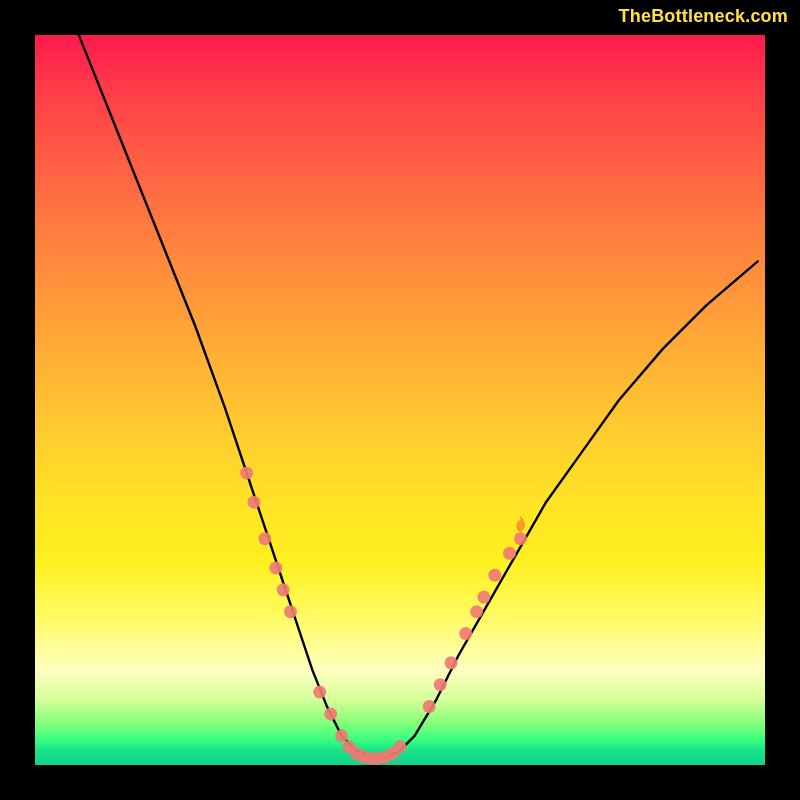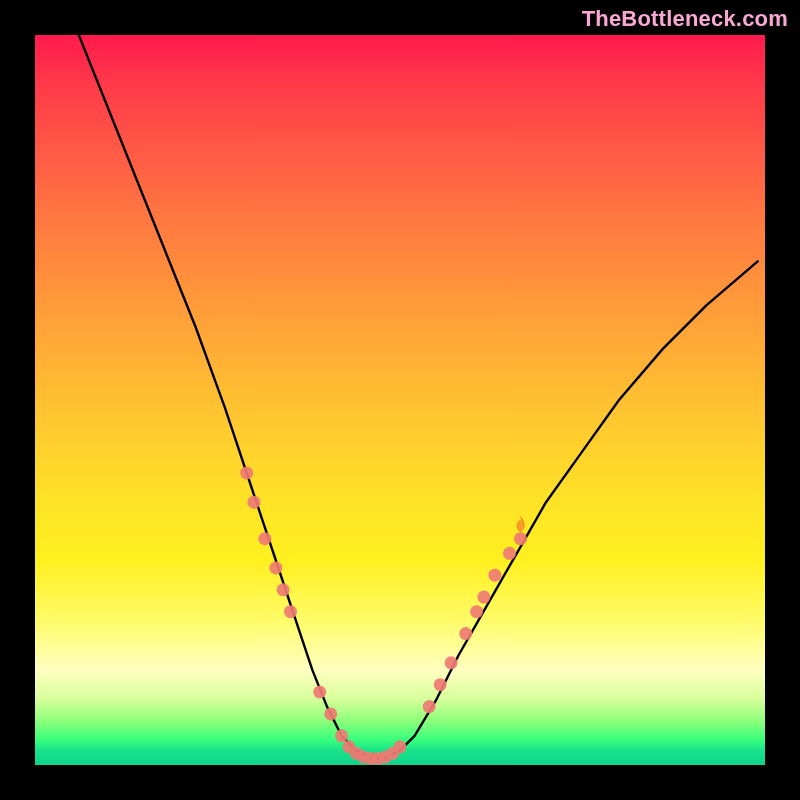--- a/index.html
+++ b/index.html
@@ -14,22 +14,22 @@
   .frame {
     position: relative;
     width: 800px;
     height: 800px;
     background: #000;
   }
   .watermark {
     position: absolute;
     top: 6px;
     right: 12px;
-    color: #f9a8d4;
-    font-size: 22px;
+    color: #fde047;
+    font-size: 18px;
     font-weight: 600;
     letter-spacing: 0.2px;
     z-index: 20;
     user-select: none;
   }
   .plot {
     position: absolute;
     left: 35px;
     top: 35px;
     width: 730px;

